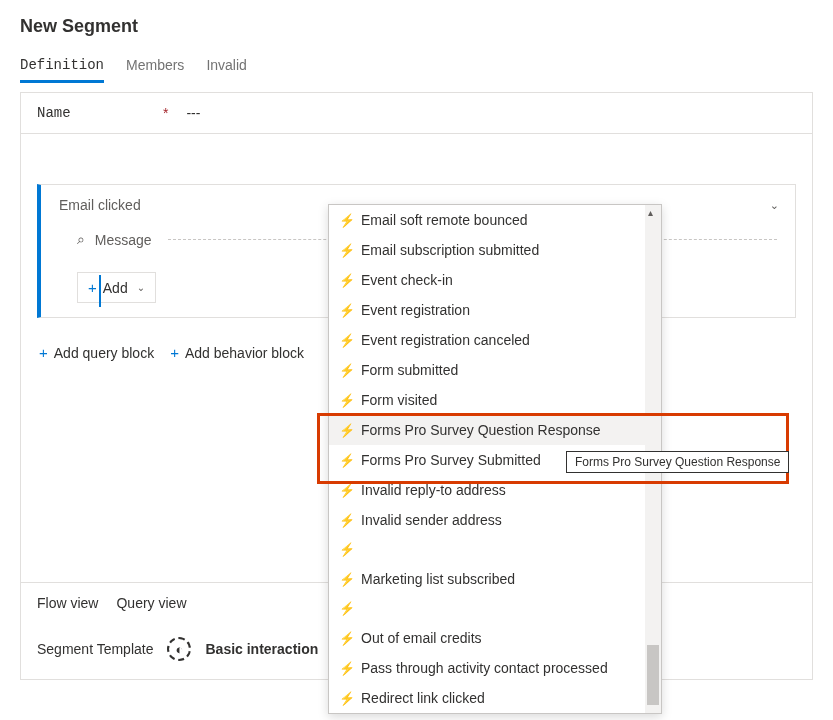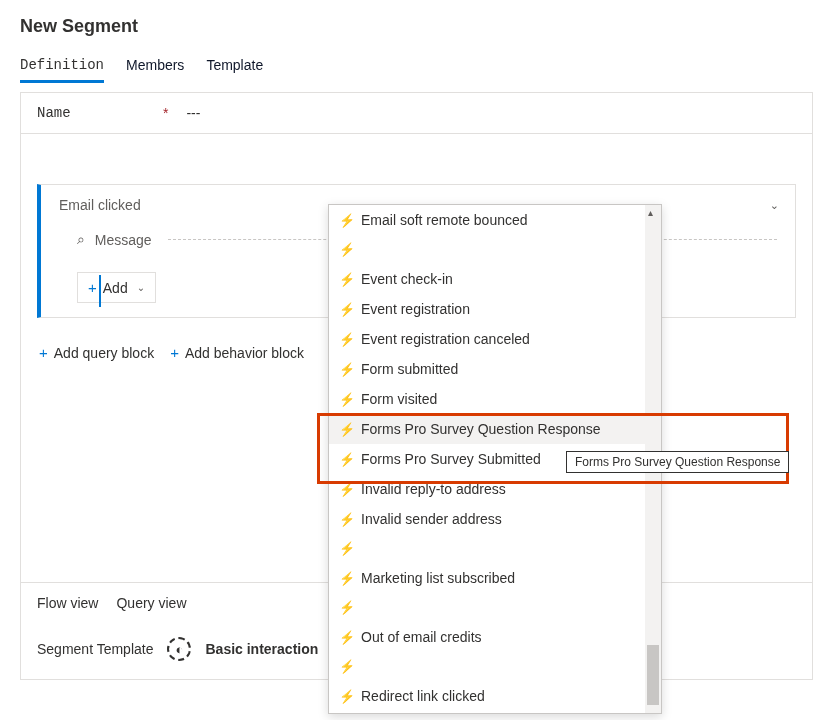--- a/index.html
+++ b/index.html
@@ -23,21 +23,21 @@
     }
     .tabs {
       display: flex;
       gap: 22px;
       padding: 0 20px;
       border-bottom: 1px solid transparent;
     }
     .tab {
       padding: 8px 0 10px 0;
       font-size: 14px;
-      color: #0f172a;
+      color: #737373;
       cursor: pointer;
       position: relative;
     }
     .tab.active {
       color: #323130;
       font-weight: 400;
       font-family: Liberation Mono, monospace;
     }
     .tab.active::after {
       content: "";
@@ -244,21 +244,21 @@
 </head>
 <body>
 
 <div class="page-header">
   <div class="page-title">New Segment</div>
 </div>
 
 <div class="tabs">
   <div class="tab active">Definition</div>
   <div class="tab">Members</div>
-  <div class="tab">Template</div>
+  <div class="tab">Invalid</div>
 </div>
 
 <div class="main-panel">
   <div class="name-row">
     <span class="name-label">Name</span>
     <span class="name-req">*</span>
     <span class="name-value">---</span>
   </div>
 
   <div class="builder">
@@ -309,20 +309,21 @@
 </div>
 
 <div class="dropdown">
   <div id="dd-list">
       <div class="dd-item">
         <span class="bolt">⚡</span>
         <span>Email soft remote bounced</span>
       </div>
       <div class="dd-item">
         <span class="bolt">⚡</span>
+        <span>Email subscription submitted</span>
       </div>
       <div class="dd-item">
         <span class="bolt">⚡</span>
         <span>Event check-in</span>
       </div>
       <div class="dd-item">
         <span class="bolt">⚡</span>
         <span>Event registration</span>
       </div>
       <div class="dd-item">
@@ -362,20 +363,21 @@
       </div>
       <div class="dd-item">
         <span class="bolt">⚡</span>
       </div>
       <div class="dd-item">
         <span class="bolt">⚡</span>
         <span>Out of email credits</span>
       </div>
       <div class="dd-item">
         <span class="bolt">⚡</span>
+        <span>Pass through activity contact processed</span>
       </div>
       <div class="dd-item">
         <span class="bolt">⚡</span>
         <span>Redirect link clicked</span>
       </div>
     </div>
   <div class="dropdown-scroll">
     <div class="dropdown-thumb"></div>
   </div>
 </div>

